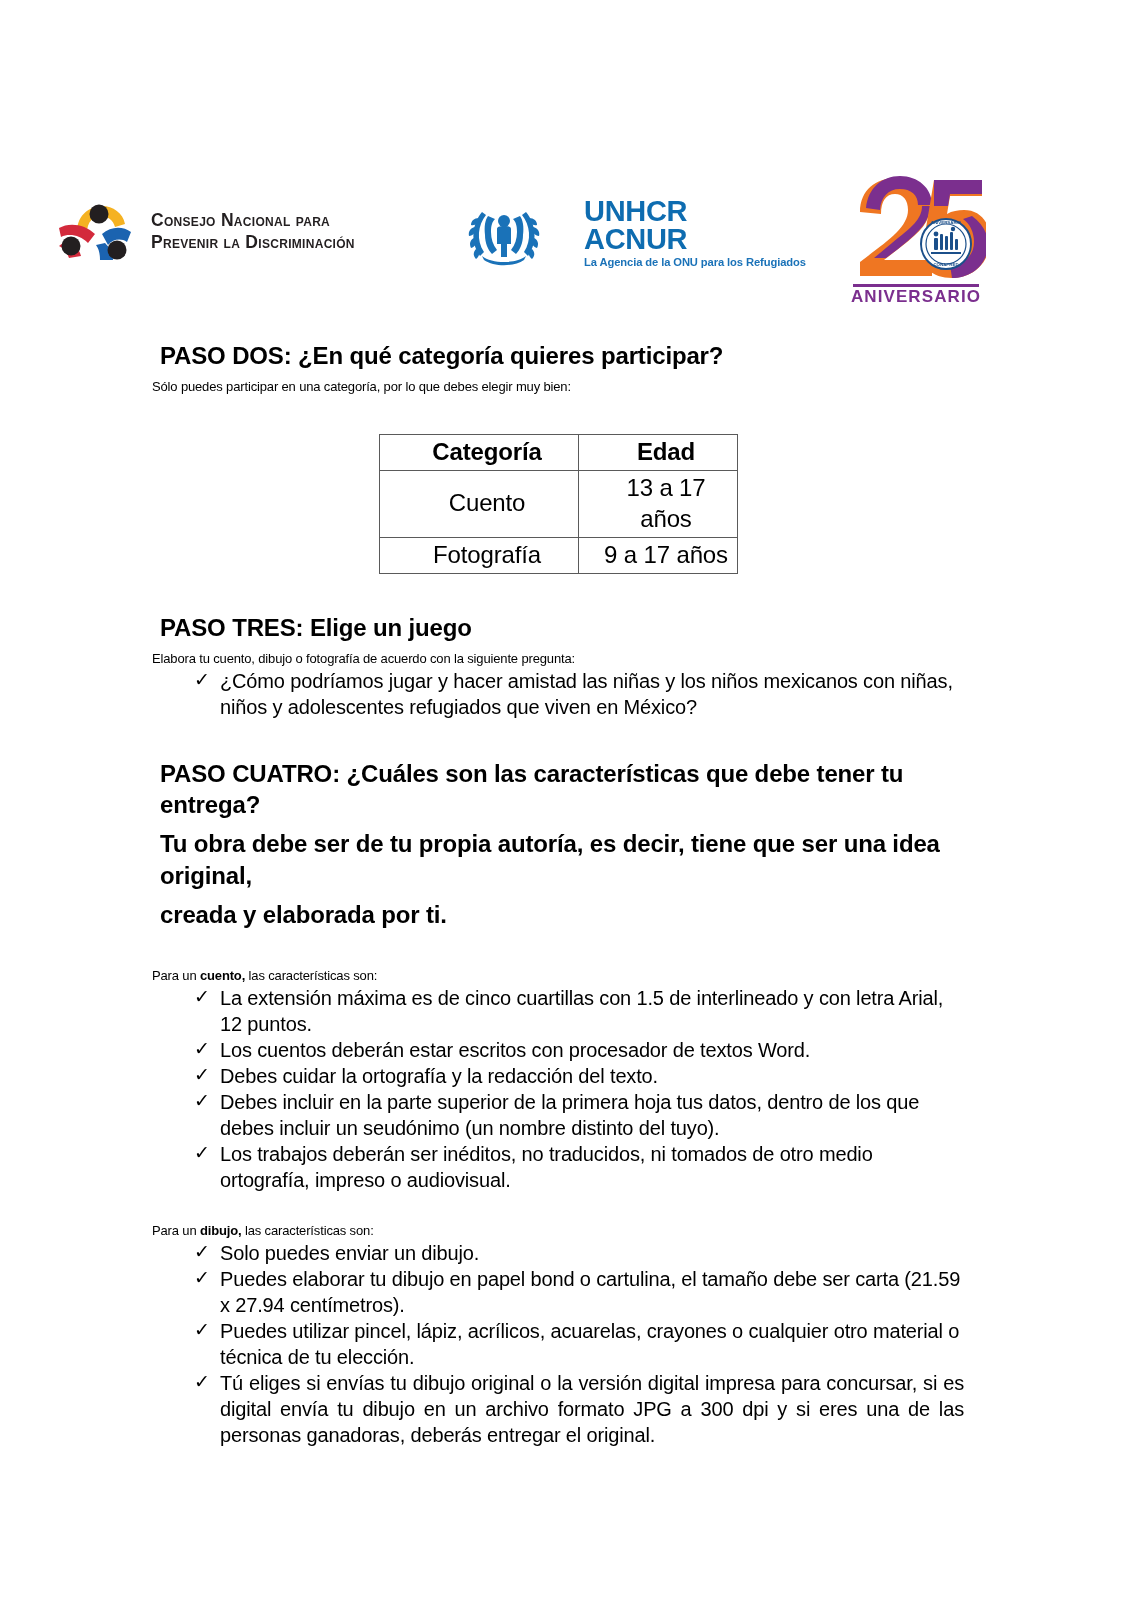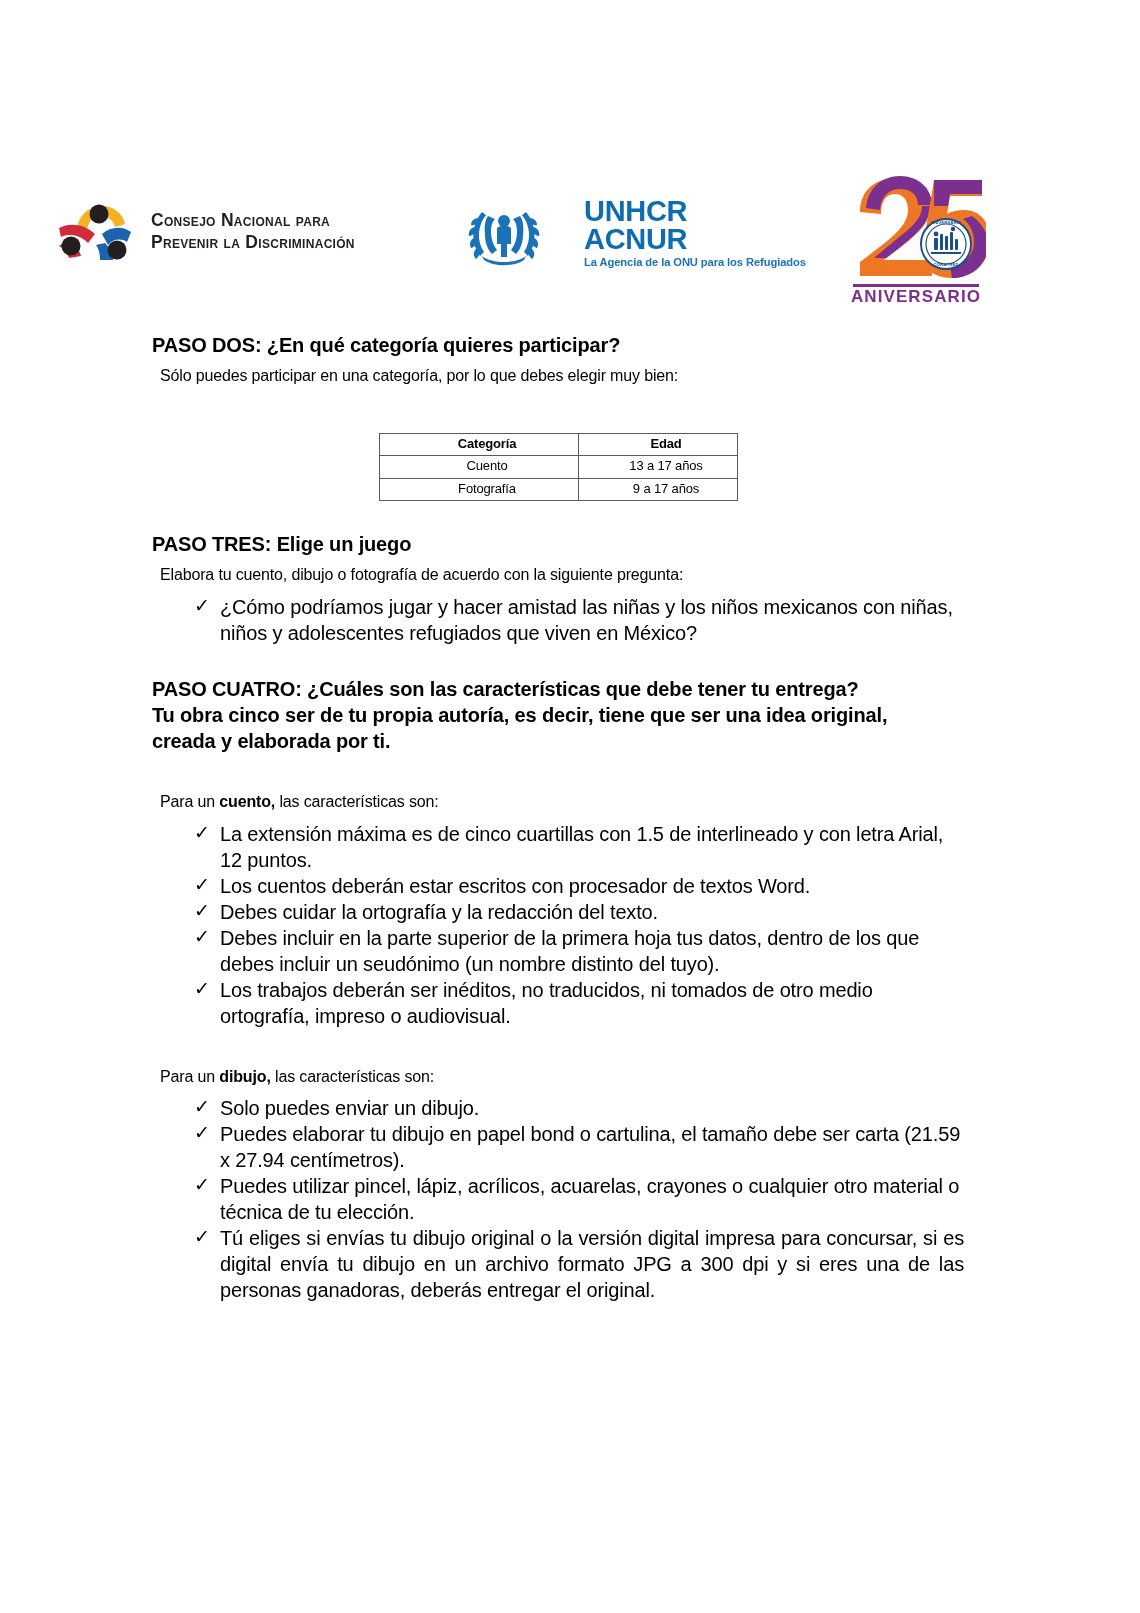--- a/index.html
+++ b/index.html
@@ -120,51 +120,51 @@
 
   
   .content {
     position: absolute;
     left: 152px;
     top: 332px;
     width: 812px;
   }
 
   .h-step {
-    font-size: 20px;
-    font-weight: bold;
+    font-size: 24px;
+    font-weight: bold;
+    line-height: 1.30;
+    margin: 8px;
+    letter-spacing: -0.15px;
+  }
+  .p-body {
+    font-size: 13px;
     line-height: 1.30;
     margin: 0;
-    letter-spacing: -0.15px;
-  }
-  .p-body {
-    font-size: 16px;
-    line-height: 1.30;
-    margin: 8px;
     letter-spacing: -0.15px;
   }
   .p-body b, .h-step b { font-weight: bold; }
   .spacer-md { height: 30px; }
   .spacer-lg { height: 38px; }
 
   
   .table-wrap {
     width: 812px;
     display: flex;
     justify-content: center;
   }
   table.cat-table {
     border-collapse: collapse;
     width: 358px;
     table-layout: fixed;
   }
   table.cat-table td, table.cat-table th {
     border: 1px solid #5a5a5a;
     text-align: center;
-    font-size: 13px;
+    font-size: 24px;
     padding: 2px 4px 3px 21px;
     line-height: 1.26;
     letter-spacing: -0.15px;
   }
   table.cat-table th {
     font-weight: bold;
   }
   table.cat-table col.c1 { width: 199px; }
   table.cat-table col.c2 { width: 159px; }
 
@@ -333,21 +333,21 @@
     <ul class="checks">
       <li>
         <span class="tick">✓</span>
         <span class="txt">¿Cómo podríamos jugar y hacer amistad las niñas y los niños mexicanos con niñas, niños y adolescentes refugiados que viven en México?</span>
       </li>
     </ul>
 
     <div class="spacer-md"></div>
 
     <div class="h-step">PASO CUATRO: ¿Cuáles son las características que debe tener tu entrega?</div>
-    <div class="h-step">Tu obra cinco ser de tu propia autoría, es decir, tiene que ser una idea original,</div>
+    <div class="h-step">Tu obra debe ser de tu propia autoría, es decir, tiene que ser una idea original,</div>
     <div class="h-step">creada y elaborada por ti.</div>
 
     <div class="spacer-md"></div>
 
     <div class="p-body"><span>Para un </span><b>cuento,</b><span> las características son:</span></div>
     <ul class="checks">
       <li>
         <span class="tick">✓</span>
         <span class="txt">La extensión máxima es de cinco cuartillas con 1.5 de interlineado y con letra Arial, 12 puntos.</span>
       </li>

